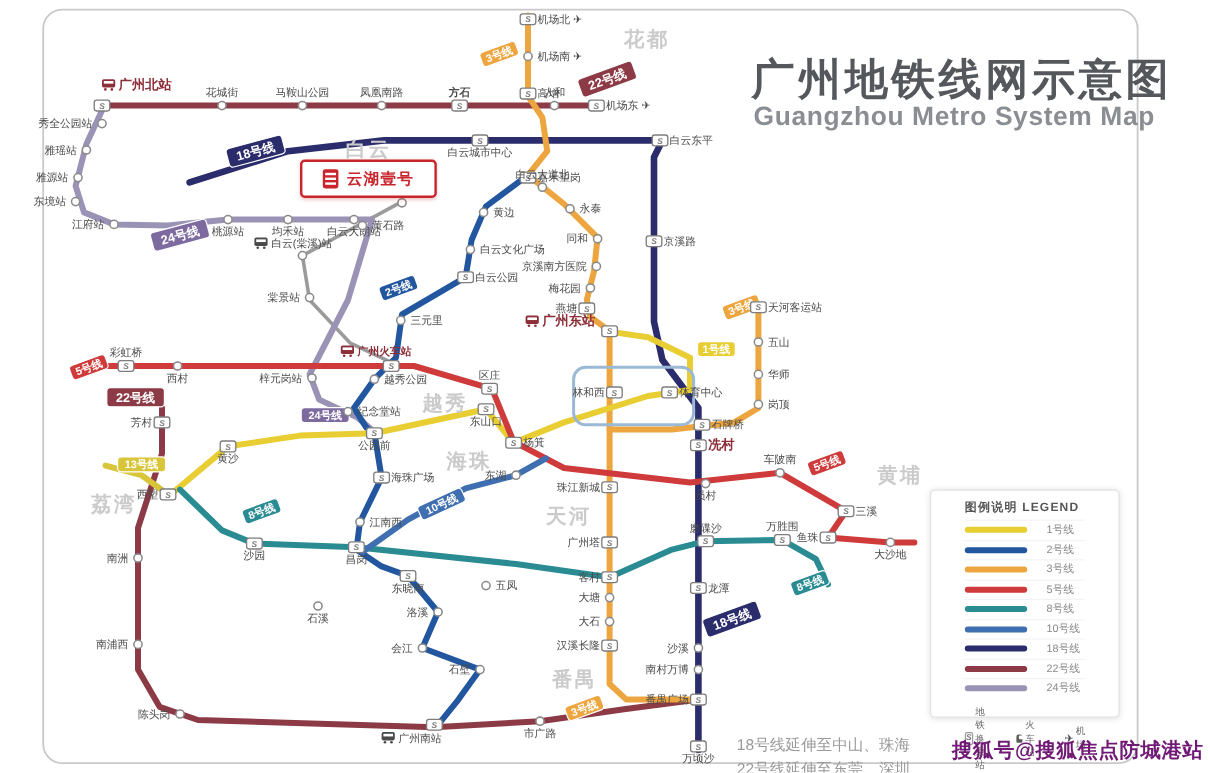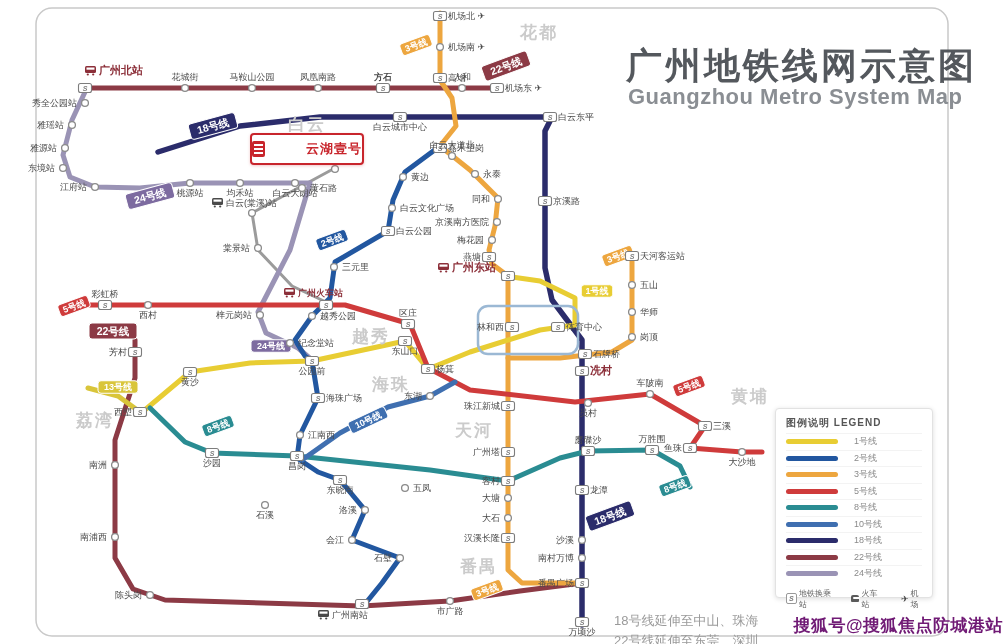--- a/index.html
+++ b/index.html
@@ -4,34 +4,34 @@
 <style>
   html,body{margin:0;padding:0;background:#fff;}
   #page{position:relative;width:1008px;height:644px;background:#ffffff;overflow:hidden;
         font-family:"Liberation Sans","DejaVu Sans",sans-serif;}
   #map-svg{position:absolute;left:0;top:0;}
   #map-svg text{font-family:"Liberation Sans","DejaVu Sans",sans-serif;}
   .title-zh{position:absolute;left:626px;top:42px;font-size:36px;font-weight:bold;color:#54585d;letter-spacing:3px;}
   .title-en{position:absolute;left:628px;top:84px;font-size:22px;font-weight:bold;color:#8a8e93;letter-spacing:.5px;}
   #legend{position:absolute;left:775px;top:408px;width:158px;height:190px;background:#fff;
           border:1px solid #e2e2e2;border-radius:4px;box-shadow:0 1px 5px rgba(0,0,0,.13);
-          padding:7px 10px;box-sizing:border-box;}
+          padding:7px 28px;box-sizing:border-box;}
   .legend-title{font-size:10px;font-weight:bold;color:#555;margin-bottom:3px;letter-spacing:1px;}
   .legend-row{display:flex;align-items:center;height:15.5px;border-top:1px solid #f3f3f3;}
   .legend-bar{width:52px;height:5px;border-radius:2.5px;flex:none;}
   .legend-label{margin-left:16px;font-size:9px;color:#8a8a8a;}
   .legend-footer{display:flex;align-items:center;gap:20px;margin-top:6px;font-size:8px;color:#666;}
   .legend-footer .fitem{display:flex;align-items:center;gap:2px;}
   .sicon{display:inline-flex;align-items:center;justify-content:center;width:11px;height:9px;border:1px solid #999;
          border-radius:2px;font-size:7px;font-weight:bold;font-style:italic;color:#777;background:#fff;}
   .ticon{display:inline-block;width:10px;height:7px;background:#5a5a5a;border-radius:2px 2px 1px 1px;position:relative;}
   .ticon::after{content:"";position:absolute;left:1.5px;top:1.5px;width:7px;height:2.5px;background:#fff;border-radius:1px;}
   .picon{font-size:9px;color:#444;}
   #ad{position:absolute;left:250px;top:133px;width:110px;height:28px;border:2px solid #c8252c;border-radius:4px;
-      background:#fff;display:flex;align-items:center;justify-content:space-between;gap:7px;
+      background:#fff;display:flex;align-items:center;justify-content:center;gap:7px;
       box-shadow:0 1px 3px rgba(200,37,44,.25);}
   .ad-mark{width:13px;height:16px;background:#c8252c;border-radius:2px;flex:none;position:relative;}
   .ad-mark::after{content:"";position:absolute;left:2px;top:3px;width:9px;height:2px;background:#fff;
       box-shadow:0 4px 0 #fff,0 8px 0 #fff;}
   .ad-text{font-size:13px;font-weight:bold;color:#c8252c;letter-spacing:1px;white-space:nowrap;}
   #notes{position:absolute;left:614px;top:611px;font-size:13px;color:#9a9a9a;line-height:1.5;}
   #watermark{position:absolute;right:5px;bottom:7px;font-size:17px;font-weight:bold;color:#701a75;letter-spacing:.5px;text-align:center;}
 </style>
 </head>
 <body>

